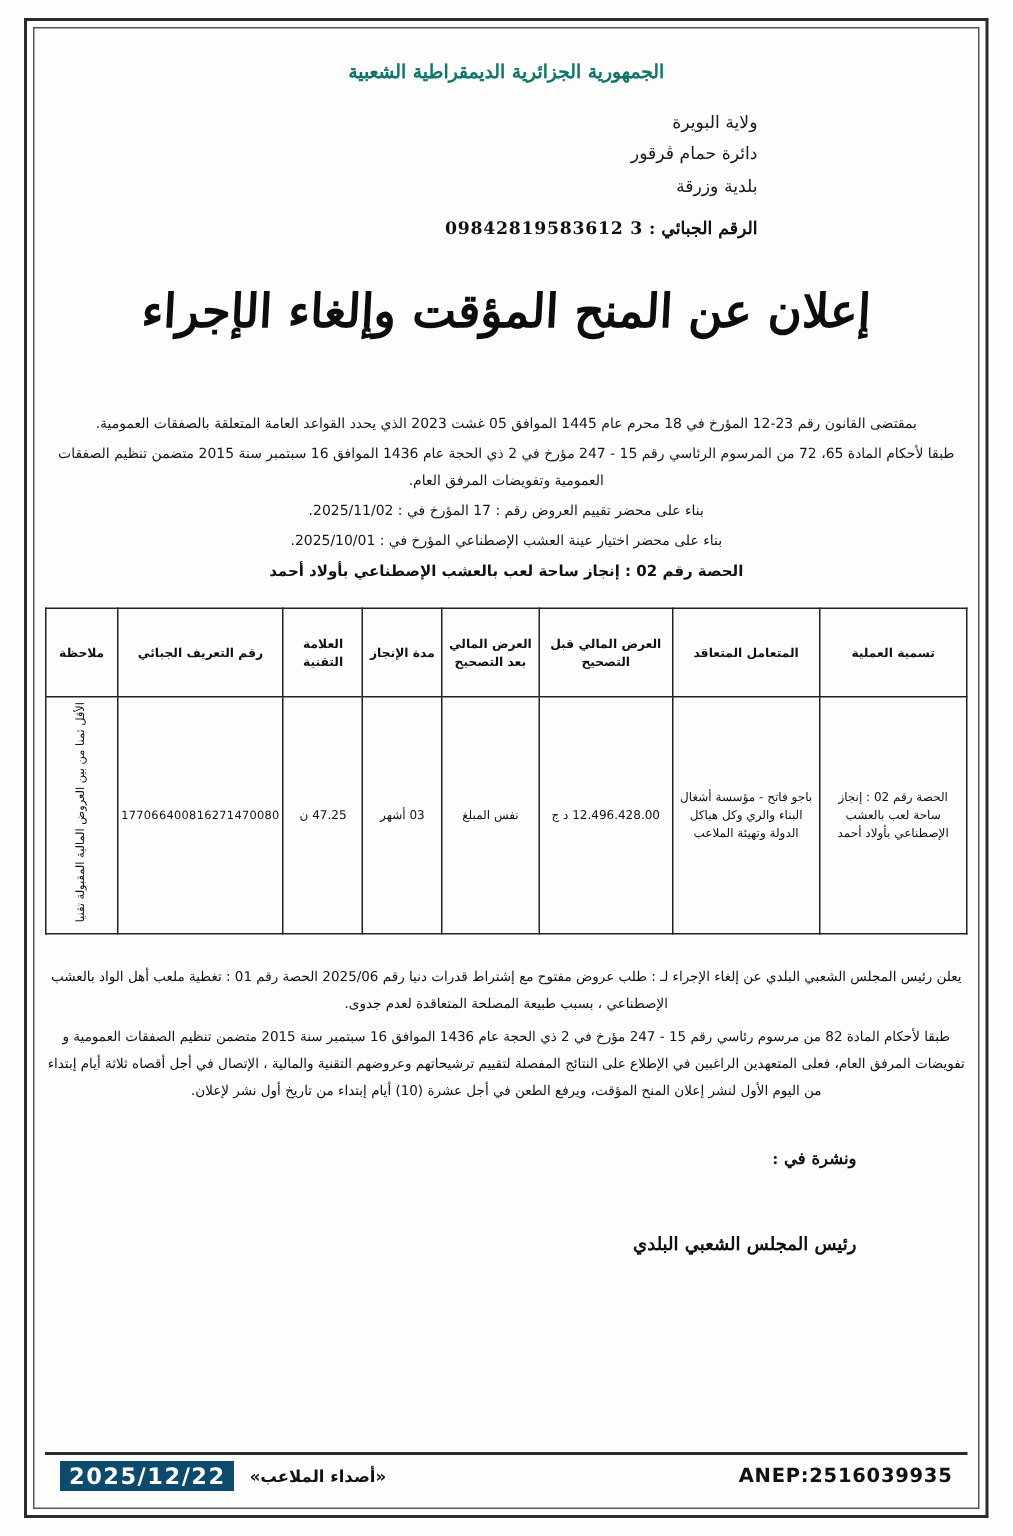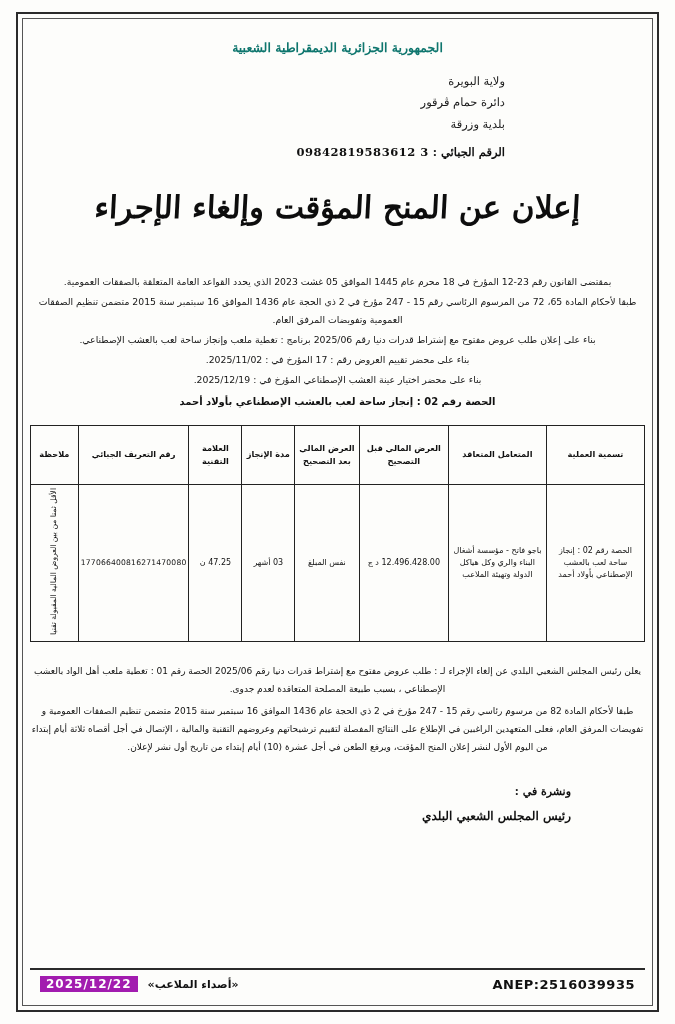--- a/index.html
+++ b/index.html
@@ -151,21 +151,21 @@
   
   .sig{
     margin-top:24px;
     text-align:right;
     padding-right:74px;
     font-size:11px;
     line-height:2.1;
     font-family:"DejaVu Serif","Liberation Serif",serif;
     font-weight:bold;
   }
-  .sig .sig2{font-size:12px;}
+  .sig .sig2{font-size:12px;margin-top:33px;}
 
   
   .footer{
     position:absolute;
     left:0;right:0;bottom:0;
     height:28px;
     border-top:2px solid #2b2b2b;
     display:flex;
     align-items:center;
     justify-content:space-between;
@@ -178,22 +178,22 @@
     direction:ltr;
     font-family:"DejaVu Sans","Liberation Sans",sans-serif;
   }
   .footer-right{
     display:flex;align-items:center;gap:10px;
   }
   .paper-name{
     font-size:11px;font-weight:bold;
   }
   .date-box{
-    background:#a21caf;color:#fff;
-    font-size:12px;font-weight:bold;
+    background:#0c4a6e;color:#fff;
+    font-size:15px;font-weight:bold;
     padding:1px 6px;
     direction:ltr;
     letter-spacing:1px;
   }
 </style>
 </head>
 <body>
 
 <div class="page">
   <div class="border-outer"></div>
@@ -212,23 +212,22 @@
     <div class="ref-line">
       <span>الرقم الجبائي :</span>
       <span class="ref-num">09842819583612 3</span>
     </div>
 
     <div class="main-title">إعلان عن المنح المؤقت وإلغاء الإجراء</div>
 
     <div class="legal">
       <p>بمقتضى القانون رقم 23-12 المؤرخ في 18 محرم عام 1445 الموافق 05 غشت 2023 الذي يحدد القواعد العامة المتعلقة بالصفقات العمومية.</p>
       <p>طبقا لأحكام المادة 65، 72 من المرسوم الرئاسي رقم 15 - 247 مؤرخ في 2 ذي الحجة عام 1436 الموافق 16 سبتمبر سنة 2015 متضمن تنظيم الصفقات العمومية وتفويضات المرفق العام.</p>
-      <p>بناء على إعلان طلب عروض مفتوح مع إشتراط قدرات دنيا رقم 2025/06 برنامج : تغطية ملعب وإنجاز ساحة لعب بالعشب الإصطناعي.</p>
       <p>بناء على محضر تقييم العروض رقم : 17 المؤرخ في : 2025/11/02.</p>
-      <p>بناء على محضر اختيار عينة العشب الإصطناعي المؤرخ في : 2025/12/19.</p>
+      <p>بناء على محضر اختيار عينة العشب الإصطناعي المؤرخ في : 2025/10/01.</p>
     </div>
 
     <div class="lot-line">الحصة رقم 02 : إنجاز ساحة لعب بالعشب الإصطناعي بأولاد أحمد</div>
 
     <table class="award">
       <thead>
         <tr>
           <th style="width:17%">تسمية العملية</th>
           <th style="width:17%">المتعامل المتعاقد</th>
           <th style="width:15%">العرض المالي قبل التصحيح</th>

